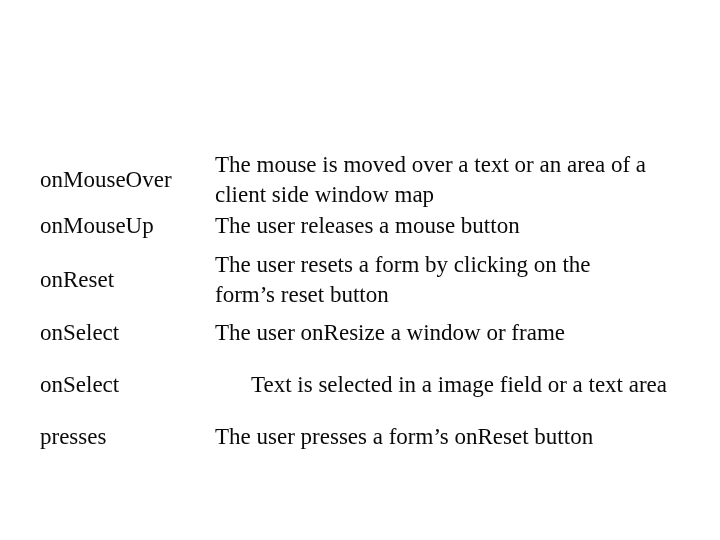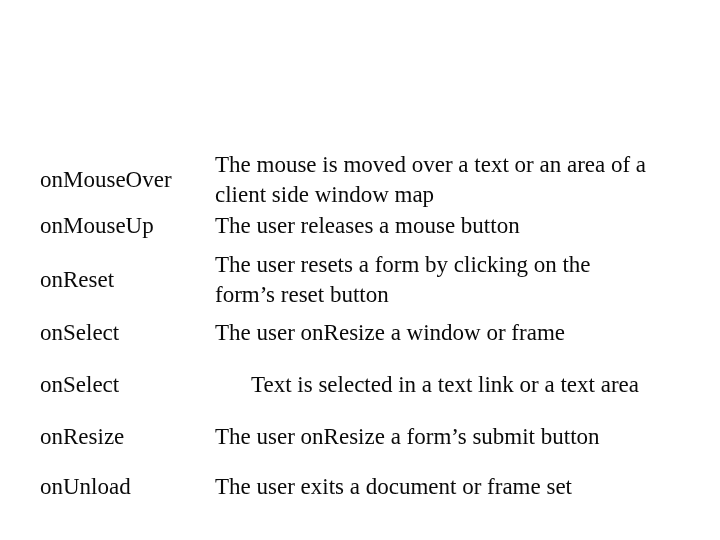--- a/index.html
+++ b/index.html
@@ -89,32 +89,26 @@
     <div class="row">
       <span class="event-name">onSelect</span>
       <div class="event-desc">
         <div class="desc-line">The user onResize a window or frame</div>
       </div>
     </div>
 
     <div class="row">
       <span class="event-name">onSelect</span>
       <div class="event-desc">
-        <div class="desc-line">Text is selected in a text link or a text area</div>
+        <div class="desc-line">Text is selected in a image field or a text area</div>
       </div>
     </div>
 
     <div class="row">
-      <span class="event-name">onResize</span>
+      <span class="event-name">presses</span>
       <div class="event-desc">
-        <div class="desc-line">The user onResize a form’s submit button</div>
+        <div class="desc-line">The user presses a form’s onReset button</div>
       </div>
     </div>
 
-    <div class="row">
-      <span class="event-name">onUnload</span>
-      <div class="event-desc">
-        <div class="desc-line">The user exits a document or frame set</div>
-      </div>
-    </div>
 
   </div>
 </div>
 
 </body></html>

